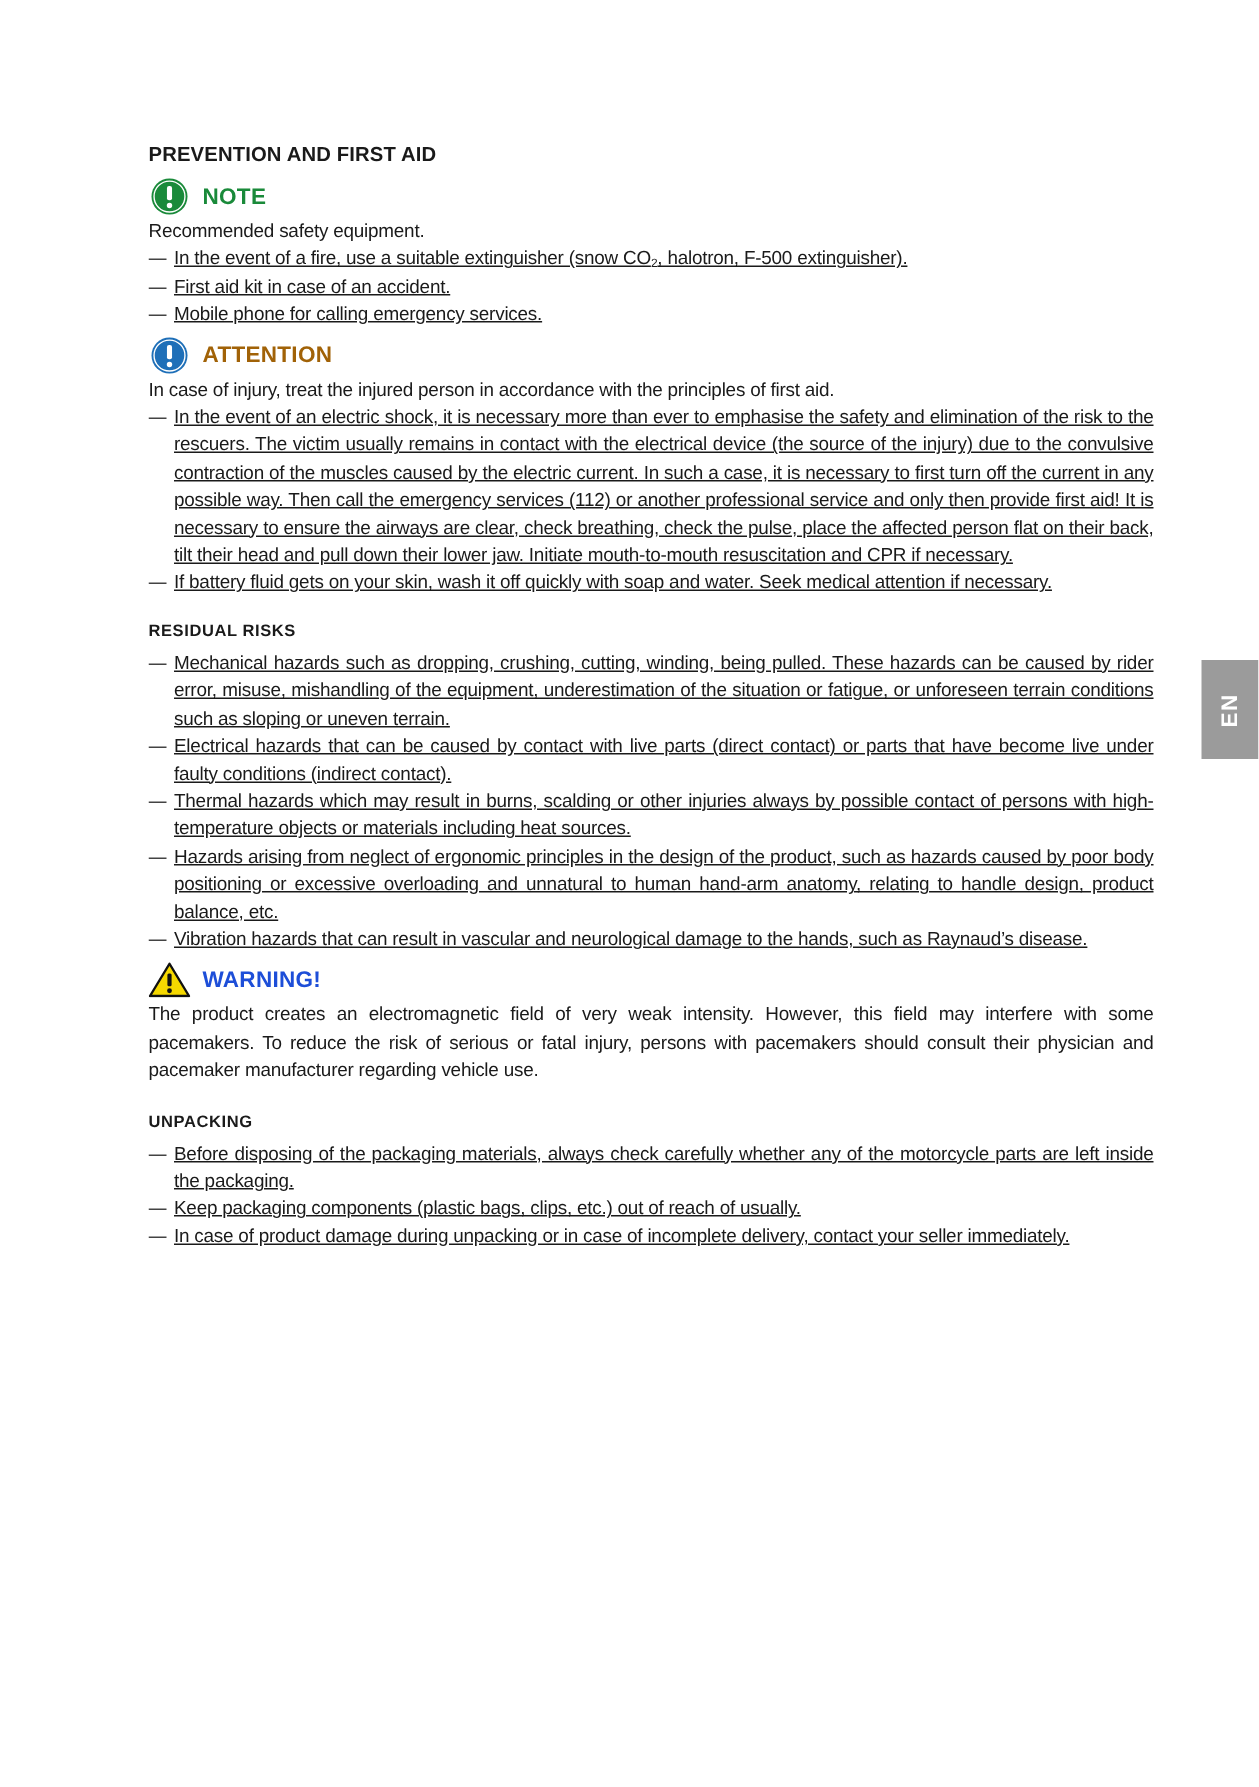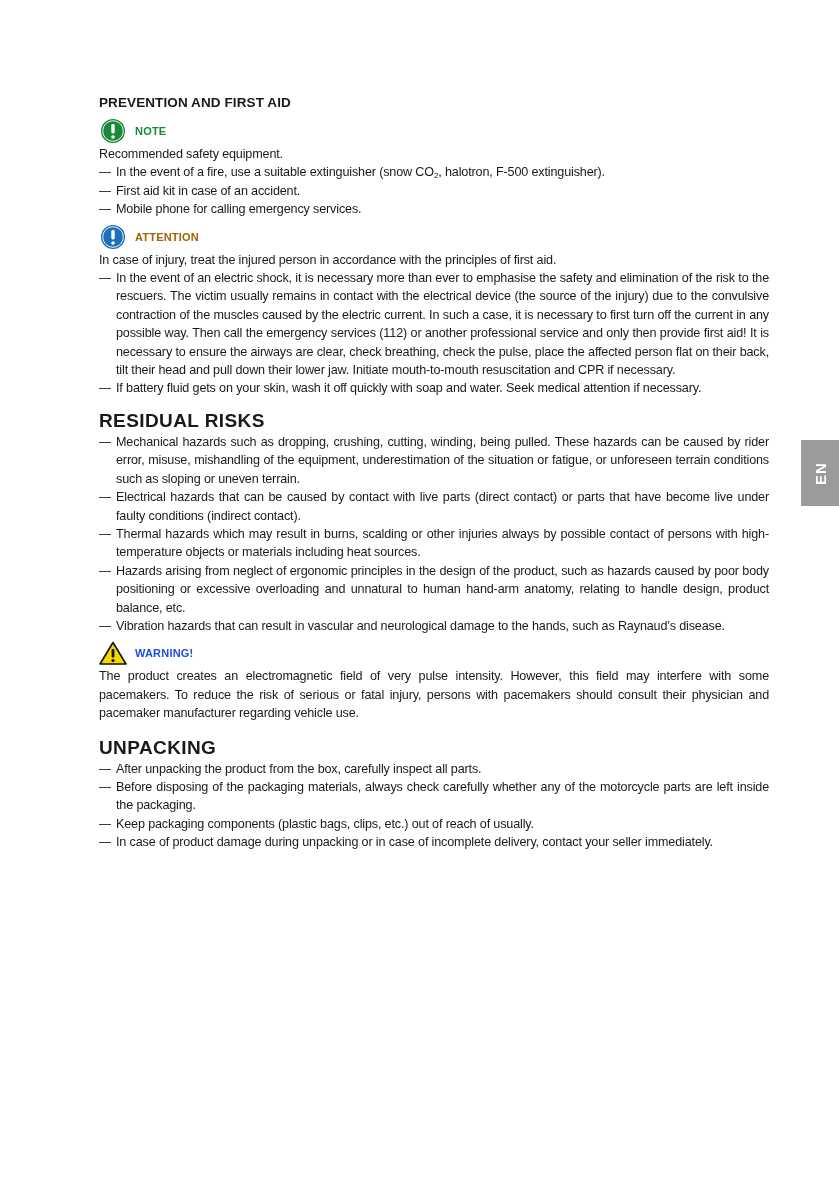--- a/index.html
+++ b/index.html
@@ -2,28 +2,28 @@
 <html><head>
 <meta charset="utf-8">
 <style>
   html, body { margin: 0; padding: 0; }
   body {
     width: 839px; height: 1191px; background: #ffffff; position: relative; overflow: hidden;
     font-family: "Liberation Sans", sans-serif; color: #1a1a1a;
   }
   .page { position: absolute; left: 85px; top: 94px; width: 670px; margin-left: 14px; }
   .h-small { font-weight: bold; font-size: 13.5px; letter-spacing: 0.1px; margin: 0 0 6px 0; line-height: 18px; color: #1a1a1a; }
-  .h-big { font-weight: bold; font-size: 19px; letter-spacing: 0.4px; margin: 0 0 1px 0; line-height: 22px; color: #1a1a1a; }
+  .h-big { font-weight: bold; font-size: 11px; letter-spacing: 0.4px; margin: 0 0 1px 0; line-height: 22px; color: #1a1a1a; }
   .notice { display: flex; align-items: center; height: 26px; margin: 0 0 1px 0; }
   .notice .ic { width: 28px; height: 24px; margin-right: 8px; display:flex; align-items:center; justify-content:center; }
-  .notice .lbl { font-weight: bold; font-size: 11px; letter-spacing: 0.2px; }
+  .notice .lbl { font-weight: bold; font-size: 15px; letter-spacing: 0.2px; }
   .txt { font-size: 12.6px; line-height: 18.4px; letter-spacing: -0.15px; }
   p.txt { margin: 0; text-align: justify; }
   ul.dash { list-style: none; margin: 0; padding: 0; }
-  ul.dash li { position: relative; padding-left: 17px; text-align: justify; }
+  ul.dash li { position: relative; padding-left: 17px; text-align: justify; text-decoration: underline; }
   ul.dash li::before { content: "\2014"; position: absolute; left: 0; top: 0; width: 12px; overflow: hidden; }
   sub { font-size: 8px; vertical-align: -2px; line-height: 0; }
   .gap-s { height: 5px; }
   .gap-m { height: 12px; }
   .gap-l { height: 14px; }
   .lang-tab {
     position: absolute; right: 0; top: 440px; width: 38px; height: 66px; background: #9b9b9b;
     display:flex; align-items:center; justify-content:center;
   }
   .lang-tab span { color: #fff; font-weight: bold; font-size: 15px; transform: rotate(-90deg); letter-spacing: 1px; }
@@ -97,27 +97,26 @@
   <div class="notice">
     <span class="ic">
       <svg width="28" height="24" viewBox="0 0 28 24">
           <path d="M14 1.5 L27 23 L1 23 Z" fill="#f5d800" stroke="#111" stroke-width="1.6" stroke-linejoin="round"></path>
           <rect x="12.6" y="8" width="2.8" height="8.5" rx="1" fill="#111"></rect>
           <circle cx="14" cy="19.5" r="1.6" fill="#111"></circle>
         </svg>
     </span>
     <span class="lbl" style="color:#1d4ed8">WARNING!</span>
   </div>
-  <p class="txt">The product creates an electromagnetic field of very pulse intensity. However, this field may interfere with some pacemakers. To reduce the risk of serious or fatal injury, persons with pacemakers should consult their physician and pacemaker manufacturer regarding vehicle use.</p>
+  <p class="txt">The product creates an electromagnetic field of very weak intensity. However, this field may interfere with some pacemakers. To reduce the risk of serious or fatal injury, persons with pacemakers should consult their physician and pacemaker manufacturer regarding vehicle use.</p>
 
   <div class="gap-l"></div>
 
   <h2 class="h-big">UNPACKING</h2>
   <ul class="dash txt">
-    <li>After unpacking the product from the box, carefully inspect all parts.</li>
     <li>Before disposing of the packaging materials, always check carefully whether any of the motorcycle parts are left inside the packaging.</li>
     <li>Keep packaging components (plastic bags, clips, etc.) out of reach of usually.</li>
     <li>In case of product damage during unpacking or in case of incomplete delivery, contact your seller immediately.</li>
   </ul>
 </div>
 
 <div class="lang-tab">
   <span>EN</span>
 </div>
 

